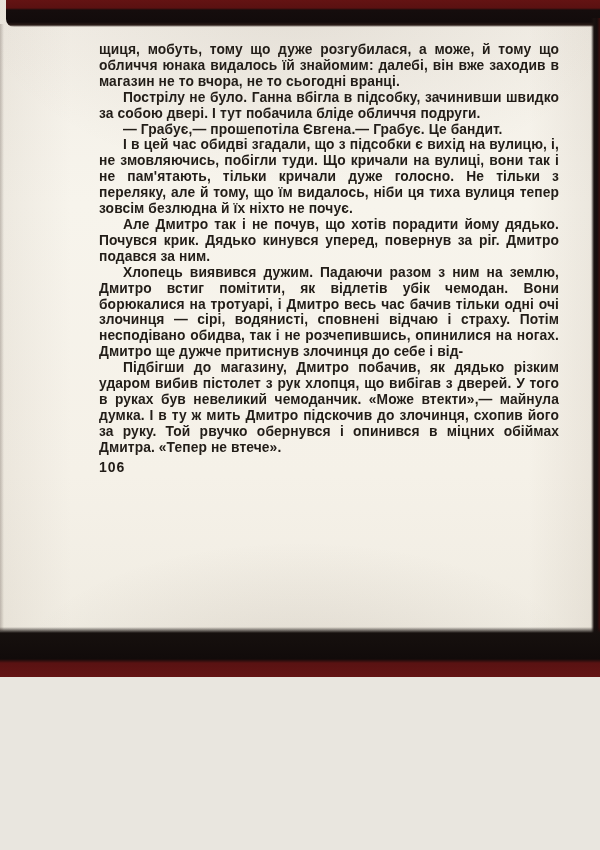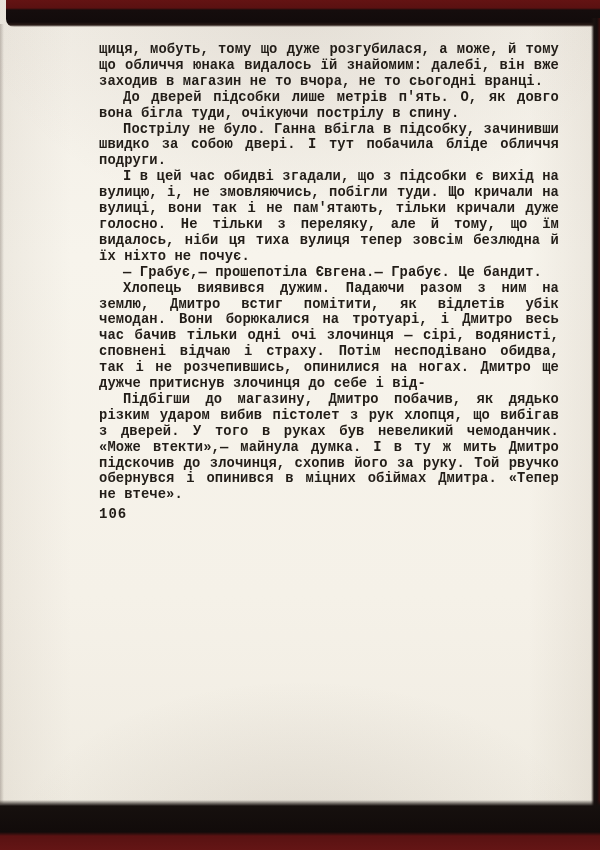--- a/index.html
+++ b/index.html
@@ -3,25 +3,25 @@
 <meta charset="utf-8">
 <style>
   html, body {
     margin: 0;
     padding: 0;
     background: #e9e6df;
   }
   .scan-page {
     position: relative;
     width: 600px;
-    height: 850px;
+    height: 677px;
     margin: 0 auto;
     background: linear-gradient(180deg, #f3efe7 0%, #f7f4ec 30%, #f5f1e8 70%, #efebe1 100%);
     overflow: hidden;
-    font-family: Liberation Mono, monospace;
+    font-family: Liberation Sans, sans-serif;
   }
   
   .scan-edge { position: absolute; z-index: 3; }
   .scan-edge.top {
     top: 0; left: 6px; right: 0; height: 27px;
     background: linear-gradient(180deg, #641313 0px, #5a1111 8px, #150d0d 10px, #120b0b 22px, #2a1c18 25px, rgba(40,28,24,0) 27px);
     border-bottom-left-radius: 8px;
   }
   .scan-edge.right {
     top: 18px; right: 0; bottom: 30px; width: 9px;
@@ -75,21 +75,21 @@
 
 <div class="scan-page">
   <div class="paper-shade"></div>
   <div class="scan-edge top"></div>
   <div class="scan-edge right"></div>
   <div class="scan-edge bottom"></div>
   <div class="scan-edge left-smudge"></div>
 
   <div class="text-block">
     <p class="para no-indent">щиця, мобуть, тому що дуже розгубилася, а може, й тому що обличчя юнака видалось їй знайомим: далебі, він вже заходив в магазин не то вчора, не то сьогодні вранці.</p>
-    <p class="para">До дверей підсобки лише метрів п'ять. О, як довго вона бігла туди, очікуючи пострілу в спину.</p>
     <p class="para">Пострілу не було. Ганна вбігла в підсобку, зачинивши швидко за собою двері. І тут побачила бліде обличчя подруги.</p>
+    <p class="para">— Грабує,— прошепотіла Євгена.— Грабує. Це бандит.</p>
     <p class="para">І в цей час обидві згадали, що з підсобки є вихід на вулицю, і, не змовляючись, побігли туди. Що кричали на вулиці, вони так і не пам'ятають, тільки кричали дуже голосно. Не тільки з переляку, але й тому, що їм видалось, ніби ця тиха вулиця тепер зовсім безлюдна й їх ніхто не почує.</p>
-    <p class="para">— Грабує,— прошепотіла Євгена.— Грабує. Це бандит.</p>
+    <p class="para">Але Дмитро так і не почув, що хотів порадити йому дядько. Почувся крик. Дядько кинувся уперед, повернув за ріг. Дмитро подався за ним.</p>
     <p class="para">Хлопець виявився дужим. Падаючи разом з ним на землю, Дмитро встиг помітити, як відлетів убік чемодан. Вони борюкалися на тротуарі, і Дмитро весь час бачив тільки одні очі злочинця — сірі, водянисті, сповнені відчаю і страху. Потім несподівано обидва, так і не розчепившись, опинилися на ногах. Дмитро ще дужче притиснув злочинця до себе і від-</p>
     <p class="para">Підбігши до магазину, Дмитро побачив, як дядько різким ударом вибив пістолет з рук хлопця, що вибігав з дверей. У того в руках був невеликий чемоданчик. «Може втекти»,— майнула думка. І в ту ж мить Дмитро підскочив до злочинця, схопив його за руку. Той рвучко обернувся і опинився в міцних обіймах Дмитра. «Тепер не втече».</p>
     <div class="page-number">106</div>
   </div>
 </div>
 
 </body></html>

